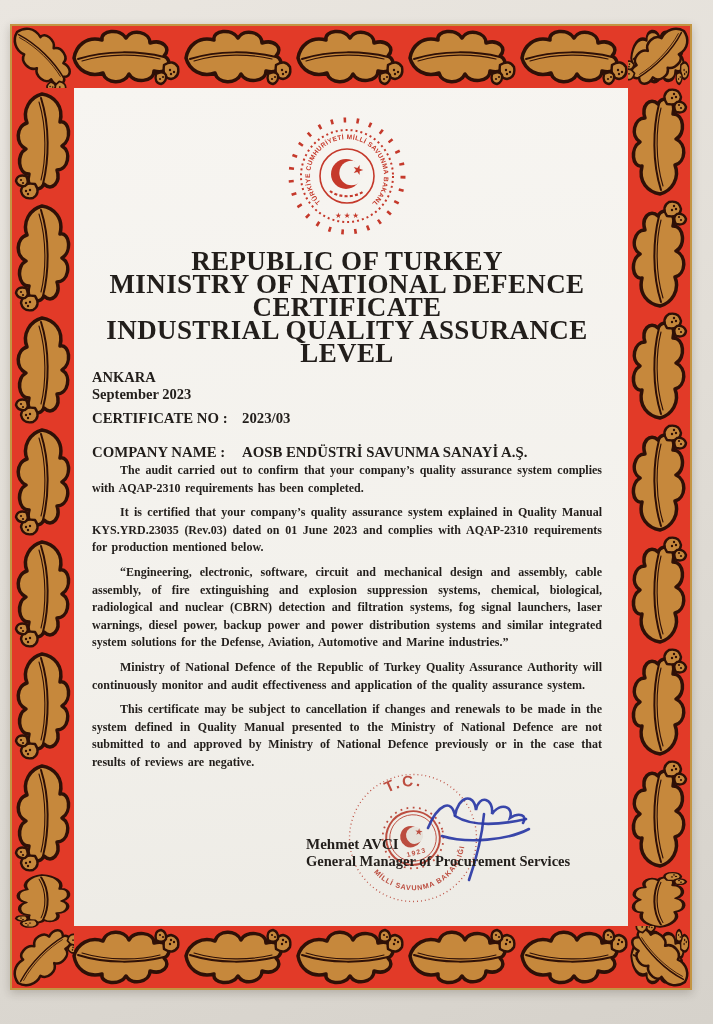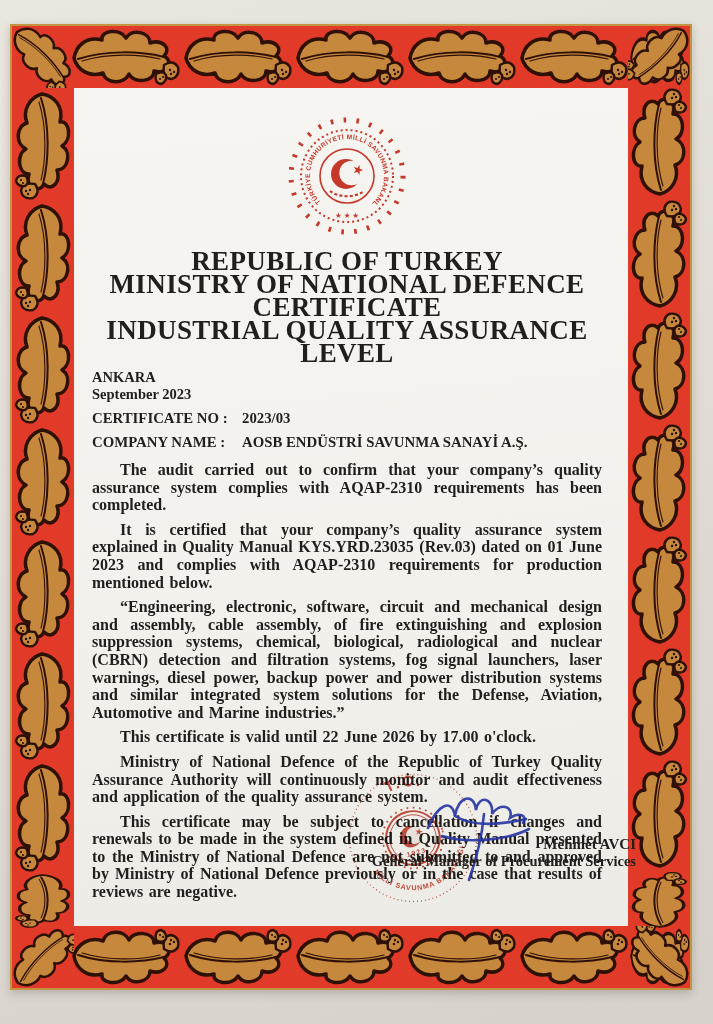--- a/index.html
+++ b/index.html
@@ -42,28 +42,28 @@
   .emblem-stroke{fill:none;stroke:var(--emblem_red)}
   .emblem-fill{fill:var(--emblem_red)}
   .emblem-ring-text{fill:var(--emblem_red);font-family:"Liberation Sans","DejaVu Sans",sans-serif;
     font-size:6.6px;font-weight:bold;letter-spacing:.4px}
   .emblem-stars{fill:var(--emblem_red);font-size:7.5px;text-anchor:middle}
   .title-block{text-align:center;line-height:23px;margin-top:12px}
   .title-line{font-size:27px;font-weight:bold;letter-spacing:.4px}
   .place-date{text-align:left;margin:4px 55px 6px 0;font-size:14.5px;font-weight:bold;line-height:17px}
   .doc-fields{margin-top:4px;font-size:14.8px;font-weight:bold}
   .field-grid{display:grid;grid-template-columns:150px 1fr;line-height:19px}
-  .company-grid{margin-top:5px}
-  .body-text{margin-top:9px;font-size:16px;font-weight:bold;line-height:17.6px}
+  .company-grid{margin-top:15px}
+  .body-text{font-size:12px;font-weight:bold;line-height:17.6px}
   .body-text p{margin:0 0 7px;text-indent:28px;text-align:justify;word-spacing:1.5px}
   .body-text p:last-child{margin-bottom:0}
   .stamp{position:absolute;left:263px;top:674px;opacity:.88;mix-blend-mode:multiply}
   .stamp-ln{fill:none;stroke:var(--stamp_red)}
   .stamp-text{fill:var(--stamp_red);font-family:"Liberation Sans","DejaVu Sans",sans-serif;font-weight:bold}
-  .sign-block{position:absolute;left:232px;top:748px;width:330px;text-align:right;line-height:17px}
+  .sign-block{position:absolute;left:232px;top:748px;width:330px;text-align:left;line-height:17px}
   .sign-name{font-size:15px;font-weight:bold}
   .sign-title{font-size:14.5px;font-weight:bold}
   .signature{position:absolute;left:348px;top:694px}
   .sig-stroke{fill:none;stroke:var(--signature_blue);stroke-width:2.6;stroke-linecap:round;opacity:.92}
 </style>
 </head>
 <body>
 
 <svg class="defs-holder" aria-hidden="true">
   <defs>
@@ -183,21 +183,20 @@
         <span>COMPANY NAME :</span>
         <span>AOSB ENDÜSTRİ SAVUNMA SANAYİ A.Ş.</span>
         <span></span>
       </div>
     </div>
 
     <div class="body-text">
       <p>The audit carried out to confirm that your company’s quality assurance system complies with AQAP-2310 requirements has been completed.</p>
       <p>It is certified that your company’s quality assurance system explained in Quality Manual KYS.YRD.23035 (Rev.03) dated on 01 June 2023 and complies with AQAP-2310 requirements for production mentioned below.</p>
       <p>“Engineering, electronic, software, circuit and mechanical design and assembly, cable assembly, of fire extinguishing and explosion suppression systems, chemical, biological, radiological and nuclear (CBRN) detection and filtration systems, fog signal launchers, laser warnings, diesel power, backup power and power distribution systems and similar integrated system solutions for the Defense, Aviation, Automotive and Marine industries.”</p>
-      <p>This certificate is valid until 22 June 2026 by 17.00 o'clock.</p>
       <p>Ministry of National Defence of the Republic of Turkey Quality Assurance Authority will continuously monitor and audit effectiveness and application of the quality assurance system.</p>
       <p>This certificate may be subject to cancellation if changes and renewals to be made in the system defined in Quality Manual presented to the Ministry of National Defence are not submitted to and approved by Ministry of National Defence previously or in the case that results of reviews are negative.</p>
     </div>
 
     <svg class="stamp" width="152" height="152" viewBox="-85 -85 170 170">
       <g transform="rotate(-14)">
         <circle class="stamp-ln" r="71" stroke-width="1.5" stroke-dasharray="1 3.4"></circle>
         <defs>
           <path id="stArcT" d="M -40,-42 A 58 58 0 0 1 40,-42"></path>
           <path id="stArcB" d="M -53,24 A 58 58 0 0 0 53,24"></path>

